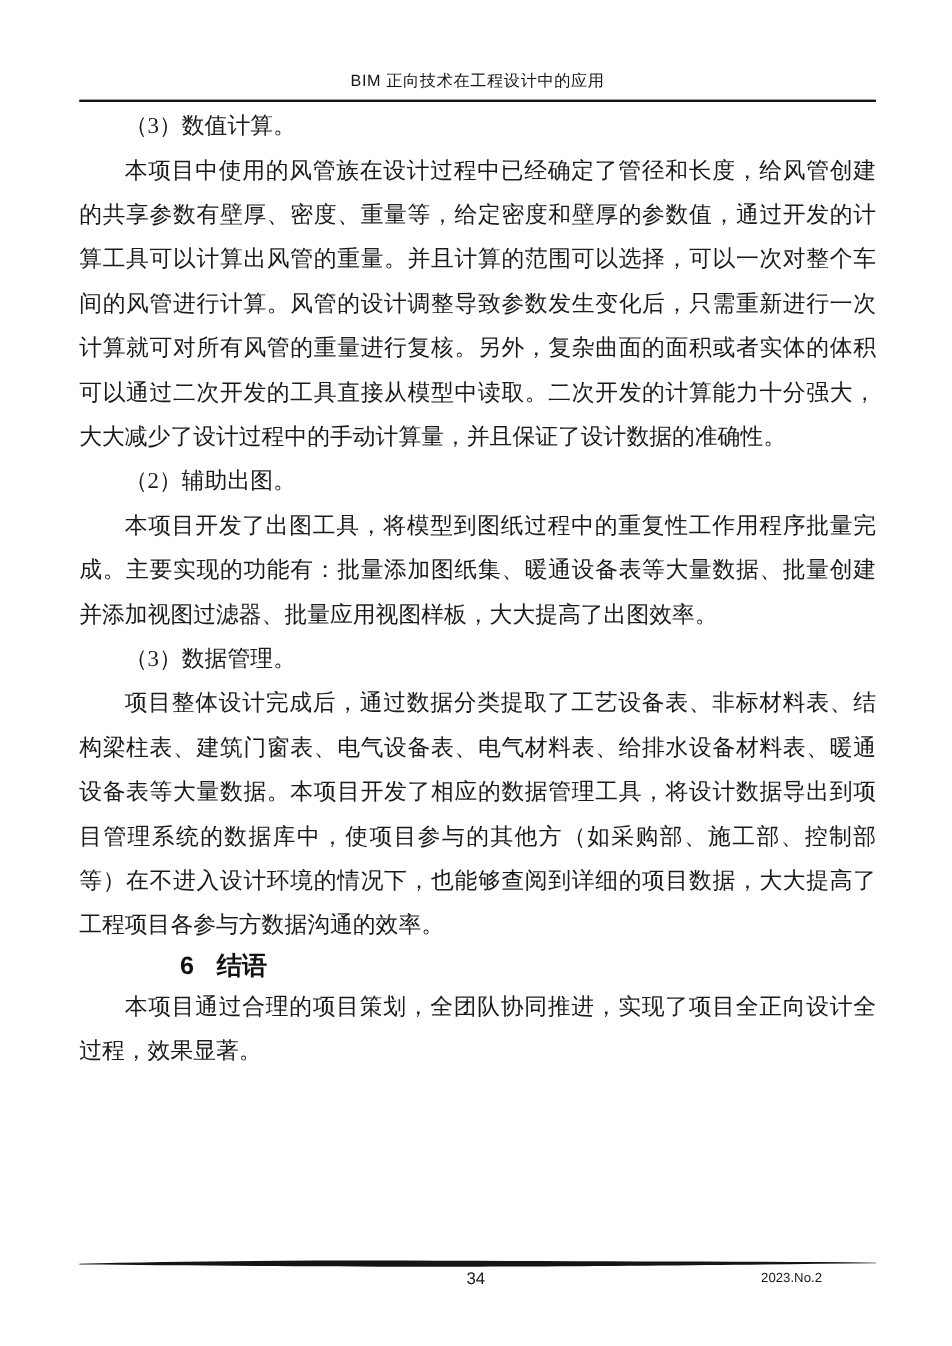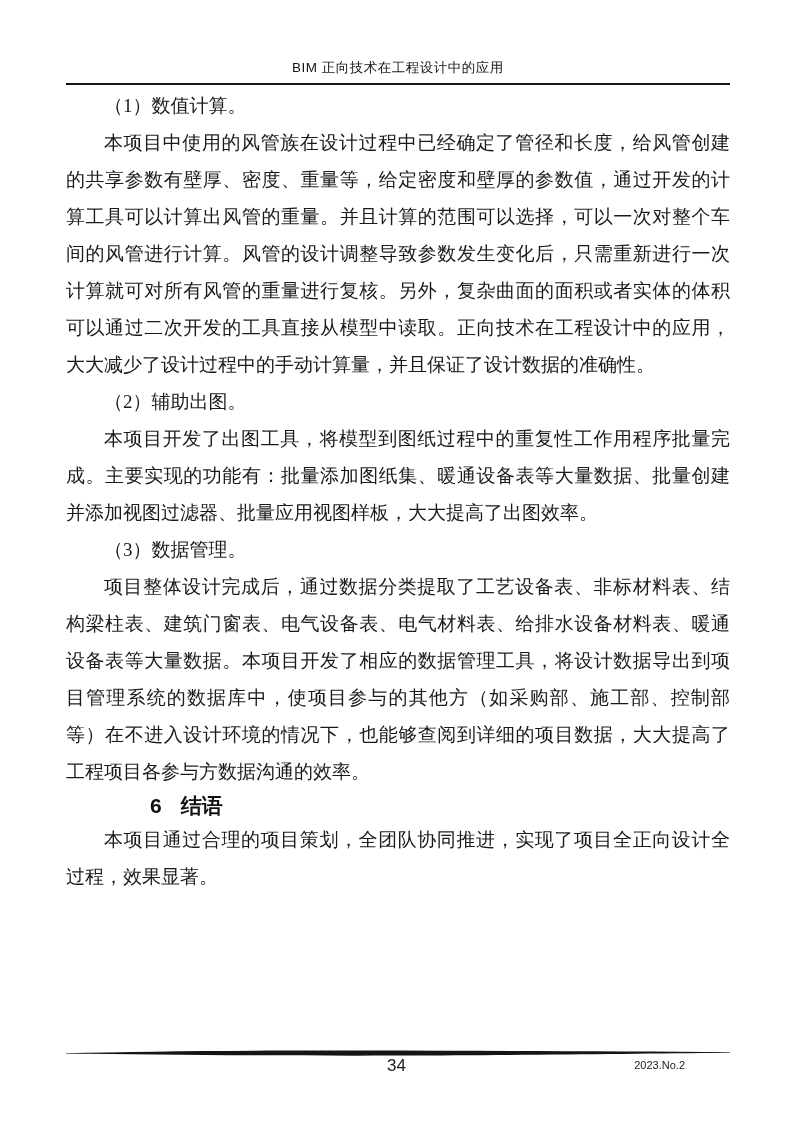--- a/index.html
+++ b/index.html
@@ -68,21 +68,21 @@
     width: 664px;
     height: 8px;
   }
   .footer-pageno {
     position: absolute;
     top: 1058px;
     left: 0;
     width: 100%;
     text-align: center;
     font-family: "Liberation Sans", "DejaVu Sans", sans-serif;
-    font-size: 17px;
+    font-size: 14px;
     line-height: 15px;
     color: #1a1a1a;
   }
   .footer-issue {
     position: absolute;
     top: 1058px;
     right: 108px;
     font-family: "Liberation Sans", "DejaVu Sans", sans-serif;
     font-size: 11px;
     line-height: 15px;
@@ -92,22 +92,22 @@
 </head>
 <body>
 
 <div class="page">
 
   <div class="running-header">
     <span>BIM 正向技术在工程设计中的应用</span>
   </div>
 
   <div class="body-text">
-    <p>（1）数值计算。</p>
-    <p>本项目中使用的风管族在设计过程中已经确定了管径和长度，给风管创建的共享参数有壁厚、密度、重量等，给定密度和壁厚的参数值，通过开发的计算工具可以计算出风管的重量。并且计算的范围可以选择，可以一次对整个车间的风管进行计算。风管的设计调整导致参数发生变化后，只需重新进行一次计算就可对所有风管的重量进行复核。另外，复杂曲面的面积或者实体的体积可以通过二次开发的工具直接从模型中读取。正向技术在工程设计中的应用，大大减少了设计过程中的手动计算量，并且保证了设计数据的准确性。</p>
+    <p>（3）数值计算。</p>
+    <p>本项目中使用的风管族在设计过程中已经确定了管径和长度，给风管创建的共享参数有壁厚、密度、重量等，给定密度和壁厚的参数值，通过开发的计算工具可以计算出风管的重量。并且计算的范围可以选择，可以一次对整个车间的风管进行计算。风管的设计调整导致参数发生变化后，只需重新进行一次计算就可对所有风管的重量进行复核。另外，复杂曲面的面积或者实体的体积可以通过二次开发的工具直接从模型中读取。二次开发的计算能力十分强大，大大减少了设计过程中的手动计算量，并且保证了设计数据的准确性。</p>
     <p>（2）辅助出图。</p>
     <p>本项目开发了出图工具，将模型到图纸过程中的重复性工作用程序批量完成。主要实现的功能有：批量添加图纸集、暖通设备表等大量数据、批量创建并添加视图过滤器、批量应用视图样板，大大提高了出图效率。</p>
     <p>（3）数据管理。</p>
     <p>项目整体设计完成后，通过数据分类提取了工艺设备表、非标材料表、结构梁柱表、建筑门窗表、电气设备表、电气材料表、给排水设备材料表、暖通设备表等大量数据。本项目开发了相应的数据管理工具，将设计数据导出到项目管理系统的数据库中，使项目参与的其他方（如采购部、施工部、控制部等）在不进入设计环境的情况下，也能够查阅到详细的项目数据，大大提高了工程项目各参与方数据沟通的效率。</p>
 
     <p class="section-heading">
       <span class="heading-number">6</span><span>结语</span>
     </p>
 
     <p>本项目通过合理的项目策划，全团队协同推进，实现了项目全正向设计全过程，效果显著。</p>

